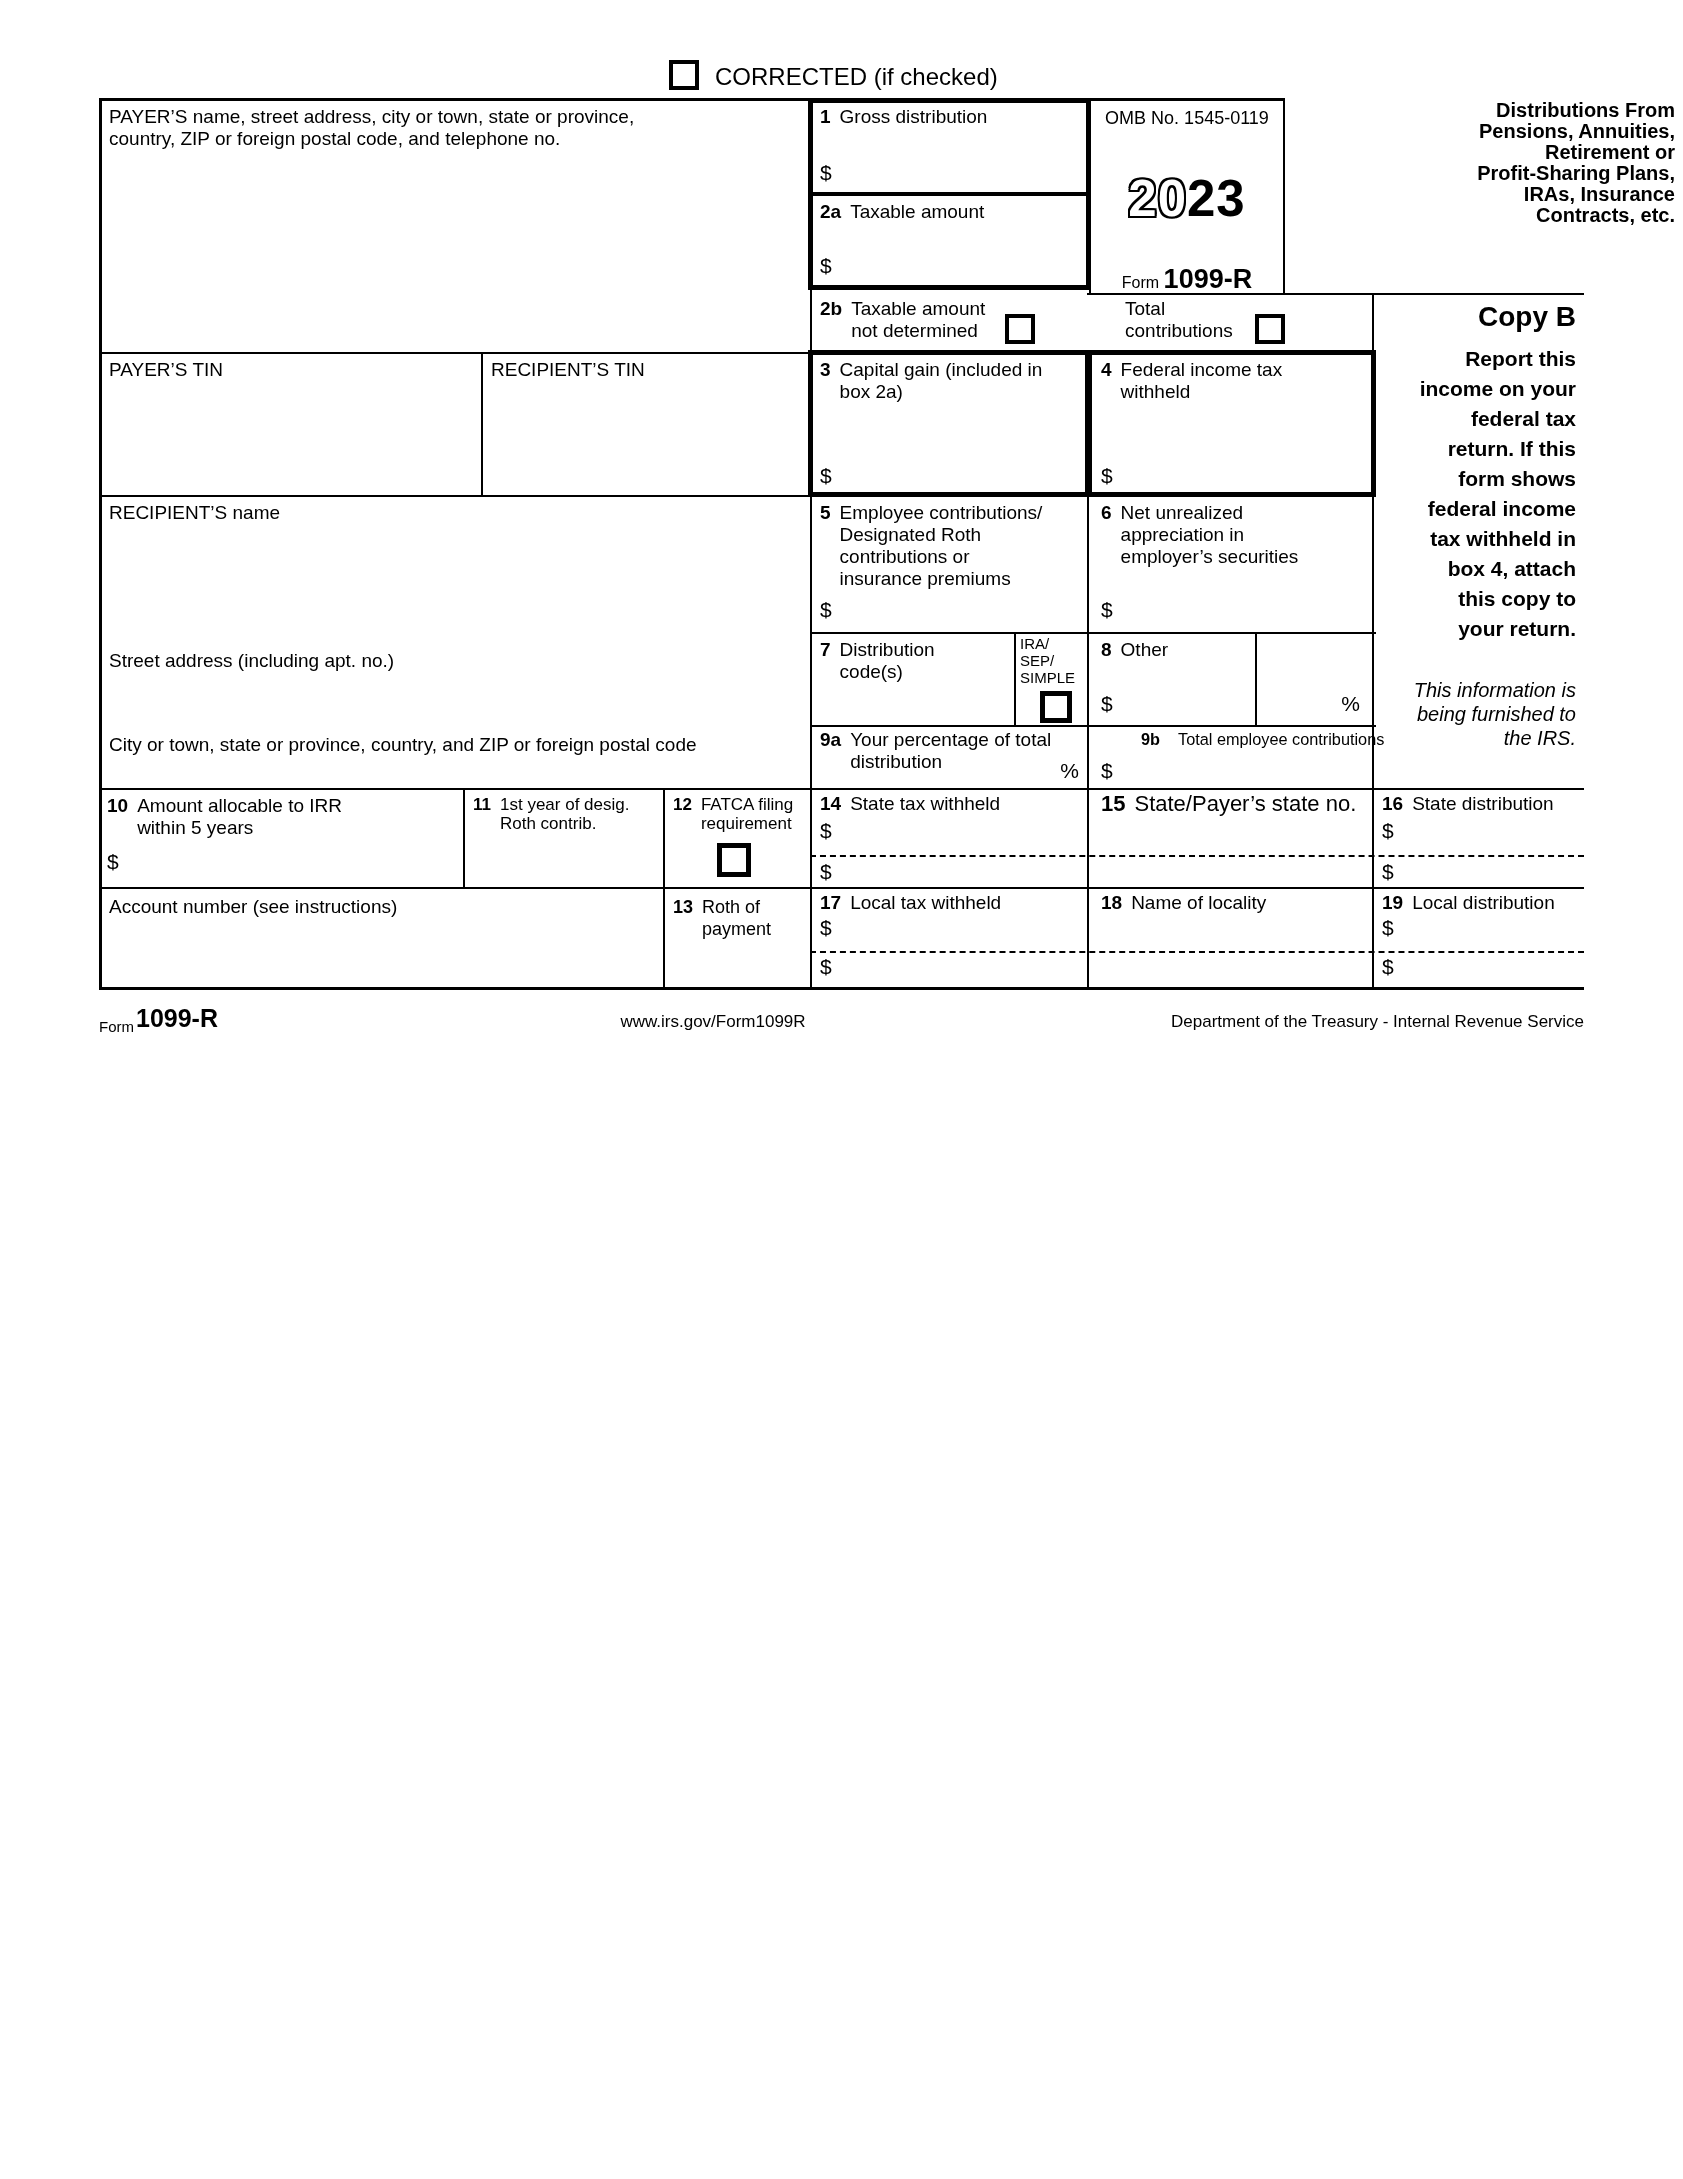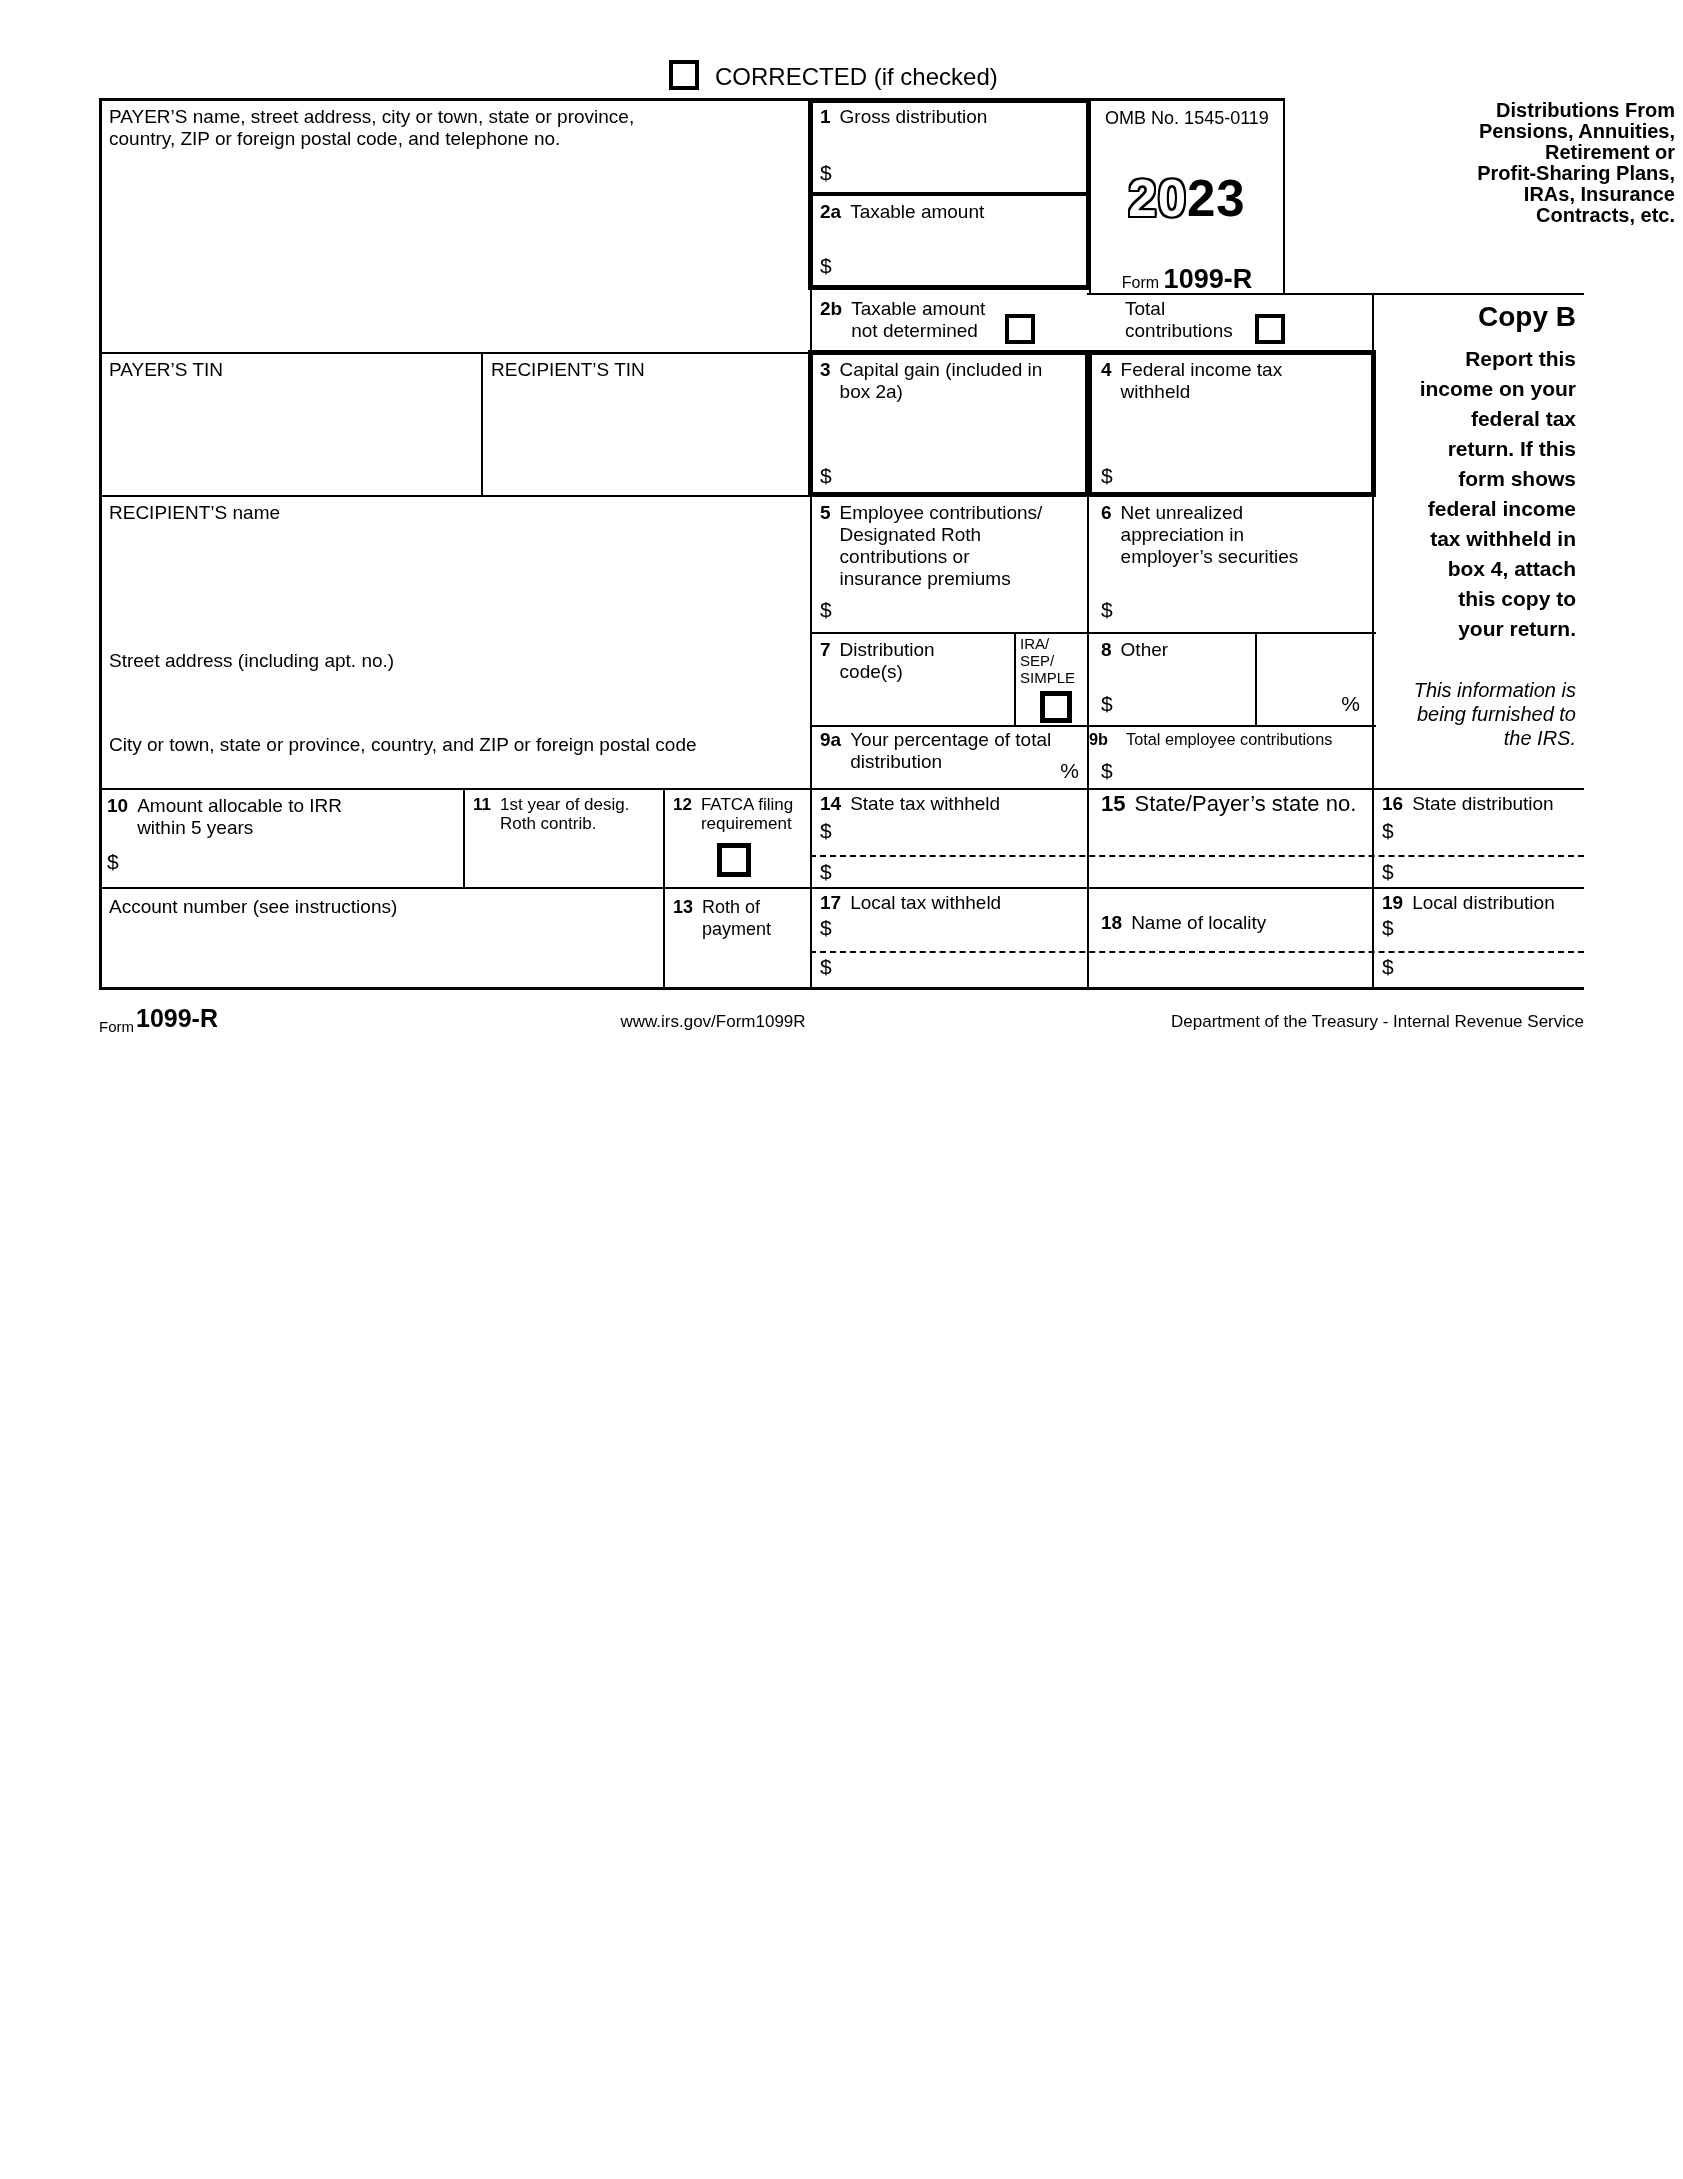--- a/index.html
+++ b/index.html
@@ -173,21 +173,21 @@
   <div class="abs dollar" style="left:1002px;top:594px;">$</div>
   <div class="abs dollar right" style="left:1200px;top:594px;width:61px;">%</div>
 
   <div class="abs flexlbl lbl" style="left:721px;top:631px;width:259px;">
     <span class="num">9a</span>
     <span class="pre">Your percentage of total
 distribution</span>
   </div>
   <div class="abs dollar right" style="left:921px;top:661px;width:59px;">%</div>
 
-  <div class="abs flexlbl" style="left:990px;top:632px;width:267px;font-size:16.3px;line-height:19px;gap:18px;">
+  <div class="abs flexlbl" style="left:1042px;top:632px;width:267px;font-size:16.3px;line-height:19px;gap:18px;">
     <span class="num">9b</span>
     <span class="pre">Total employee contributions</span>
   </div>
   <div class="abs dollar" style="left:1002px;top:661px;">$</div>
 
   <div class="abs flexlbl lbl" style="left:8px;top:697px;width:347px;">
     <span class="num">10</span>
     <span class="pre">Amount allocable to IRR
 within 5 years</span>
   </div>
@@ -231,21 +231,21 @@
   <div class="abs dollar" style="left:1283px;top:721px;">$</div>
   <div class="abs dollar" style="left:1283px;top:762px;">$</div>
 
   <div class="abs flexlbl lbl" style="left:721px;top:794px;width:259px;">
     <span class="num">17</span>
     <span class="pre">Local tax withheld</span>
   </div>
   <div class="abs dollar" style="left:721px;top:818px;">$</div>
   <div class="abs dollar" style="left:721px;top:857px;">$</div>
 
-  <div class="abs flexlbl lbl" style="left:1002px;top:794px;width:265px;margin-top:20px;">
+  <div class="abs flexlbl lbl" style="left:1002px;top:794px;width:265px;">
     <span class="num">18</span>
     <span class="pre">Name of locality</span>
   </div>
 
   <div class="abs flexlbl lbl" style="left:1283px;top:794px;width:198px;">
     <span class="num">19</span>
     <span class="pre">Local distribution</span>
   </div>
   <div class="abs dollar" style="left:1283px;top:818px;">$</div>
   <div class="abs dollar" style="left:1283px;top:857px;">$</div>

